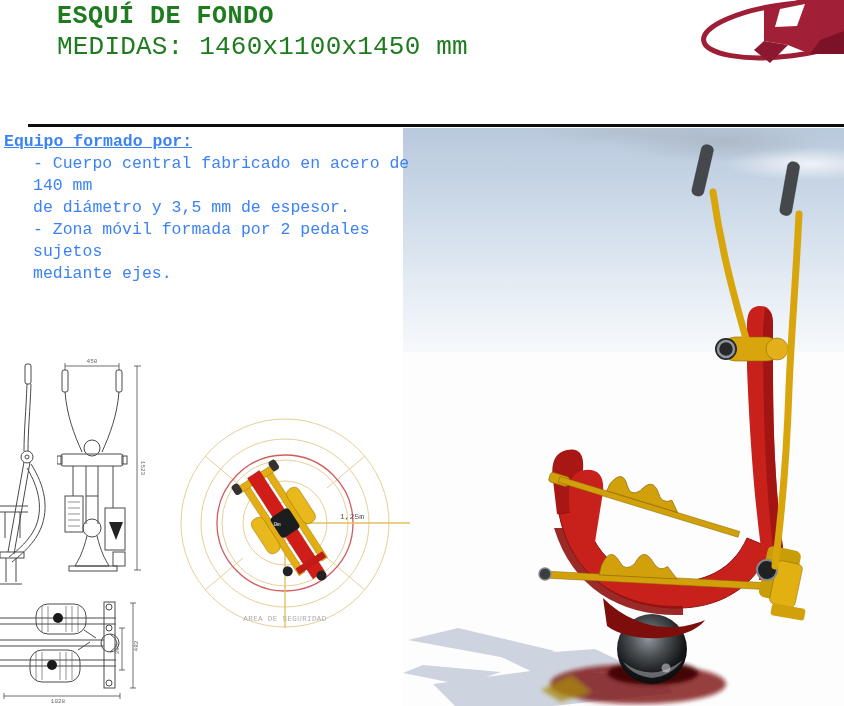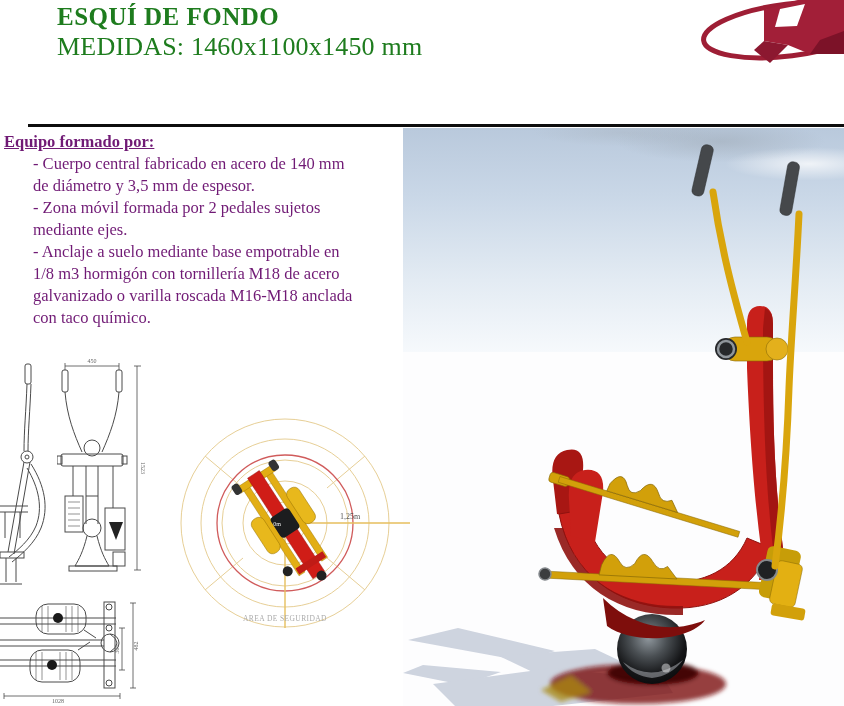--- a/index.html
+++ b/index.html
@@ -1,26 +1,26 @@
 <!DOCTYPE html>
 <html><head>
 <meta charset="utf-8">
 <style>
   html,body{margin:0;padding:0;background:#fff;}
   .page{position:relative;width:844px;height:706px;background:#fff;overflow:hidden;
-        font-family:Liberation Serif, serif;}
+        font-family:Liberation Mono, monospace;}
   
   .title-block{position:absolute;left:57px;top:2px;color:#1e7c1e;line-height:30px;}
   .title-line1,.title-line2{font-size:25px;font-weight:bold;letter-spacing:.5px;}
   .title-line3{font-size:26px;font-weight:normal;letter-spacing:.2px;}
   .logo{position:absolute;left:694px;top:0;width:150px;height:70px;overflow:hidden;}
   .rule{position:absolute;left:28px;top:124px;width:816px;height:3px;background:#0d0d0d;}
   
   .description{position:absolute;left:4px;top:131px;width:408px;font-size:16.5px;
-               line-height:22px;color:#701a75;z-index:5;}
+               line-height:22px;color:#3b82f6;z-index:5;}
   .desc-heading{font-weight:bold;text-decoration:underline;}
   .desc-item{white-space:pre-line;margin-left:29px;}
   
   .photo{position:absolute;left:403px;top:128px;width:441px;height:578px;overflow:hidden;}
   .photo .sky{position:absolute;left:0;top:0;width:441px;height:224px;
     background:linear-gradient(180deg,#b9c9dc 0%,#c9d7e7 30%,#e3ebf3 68%,#f6f9fc 100%);}
   .photo .clouds{position:absolute;left:0;top:0;width:441px;height:224px;
     background:
       radial-gradient(ellipse 150px 30px at 72% 6%, rgba(148,158,168,.40), transparent 70%),
       radial-gradient(ellipse 120px 24px at 92% 16%, rgba(255,255,255,.75), transparent 70%),
@@ -59,24 +59,20 @@
   </div>
 
   <div class="rule"></div>
 
   <div class="description">
     <div class="desc-heading">Equipo formado por:</div>
     <div class="desc-item">- Cuerpo central fabricado en acero de 140 mm
 de diámetro y 3,5 mm de espesor.</div>
     <div class="desc-item">- Zona móvil formada por 2 pedales sujetos
 mediante ejes.</div>
-    <div class="desc-item">- Anclaje a suelo mediante base empotrable en
-1/8 m3 hormigón con tornillería M18 de acero
-galvanizado o varilla roscada M16-M18 anclada
-con taco químico.</div>
   </div>
 
   <div class="photo">
     <div class="sky"></div>
     <div class="clouds"></div>
     <div class="ground"></div>
     <svg width="441" height="578" viewBox="0 0 441 578">
       <defs>
         <radialGradient id="sphereG" cx="45%" cy="35%" r="75%">
           <stop offset="0%" stop-color="#8e969c"></stop>

